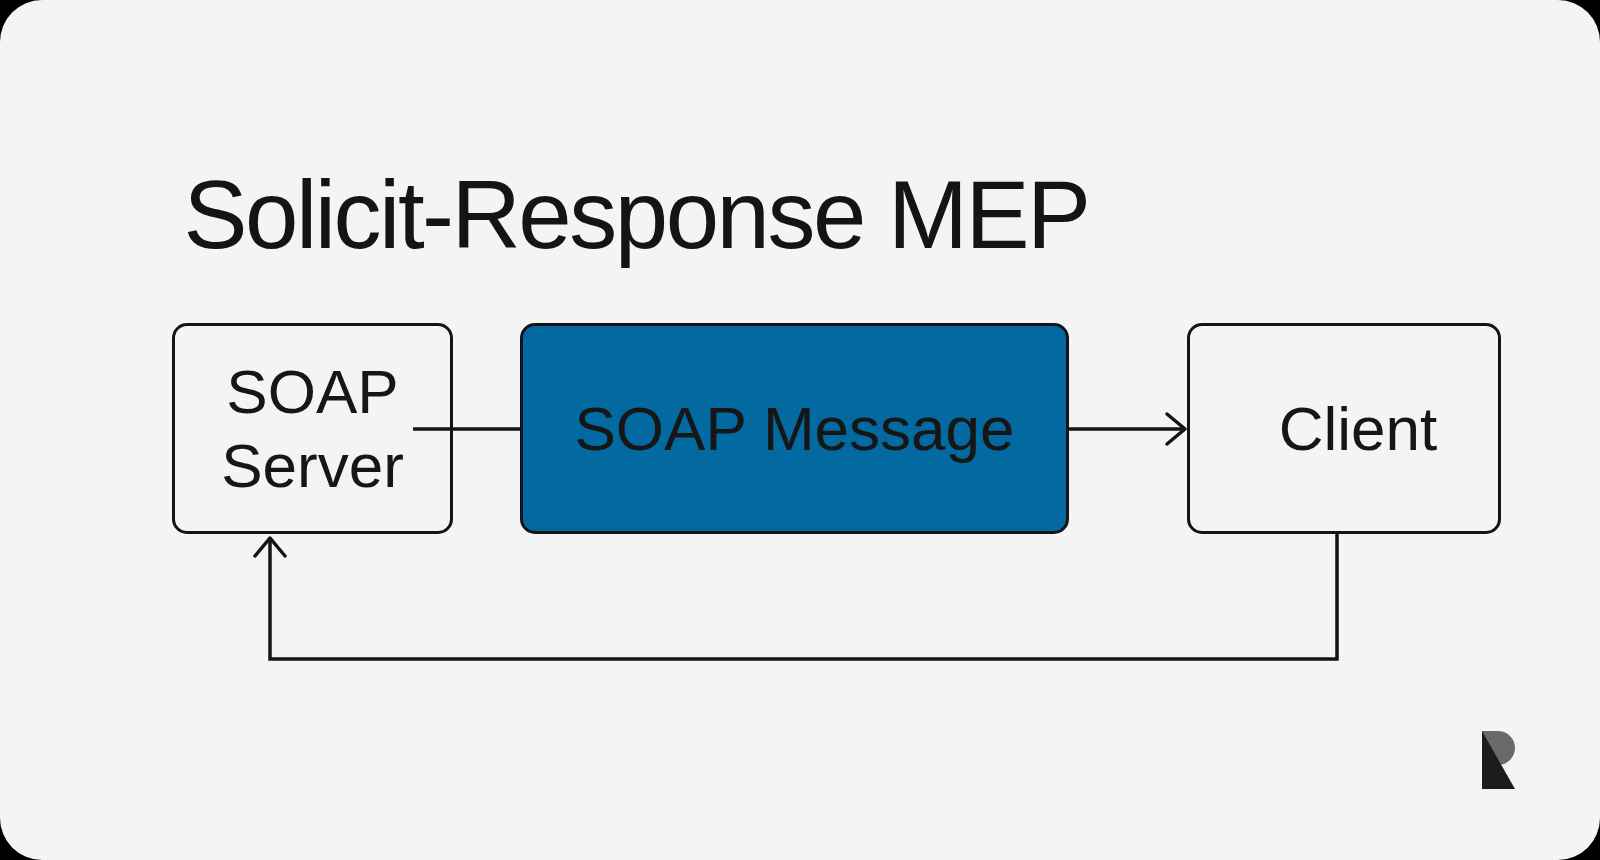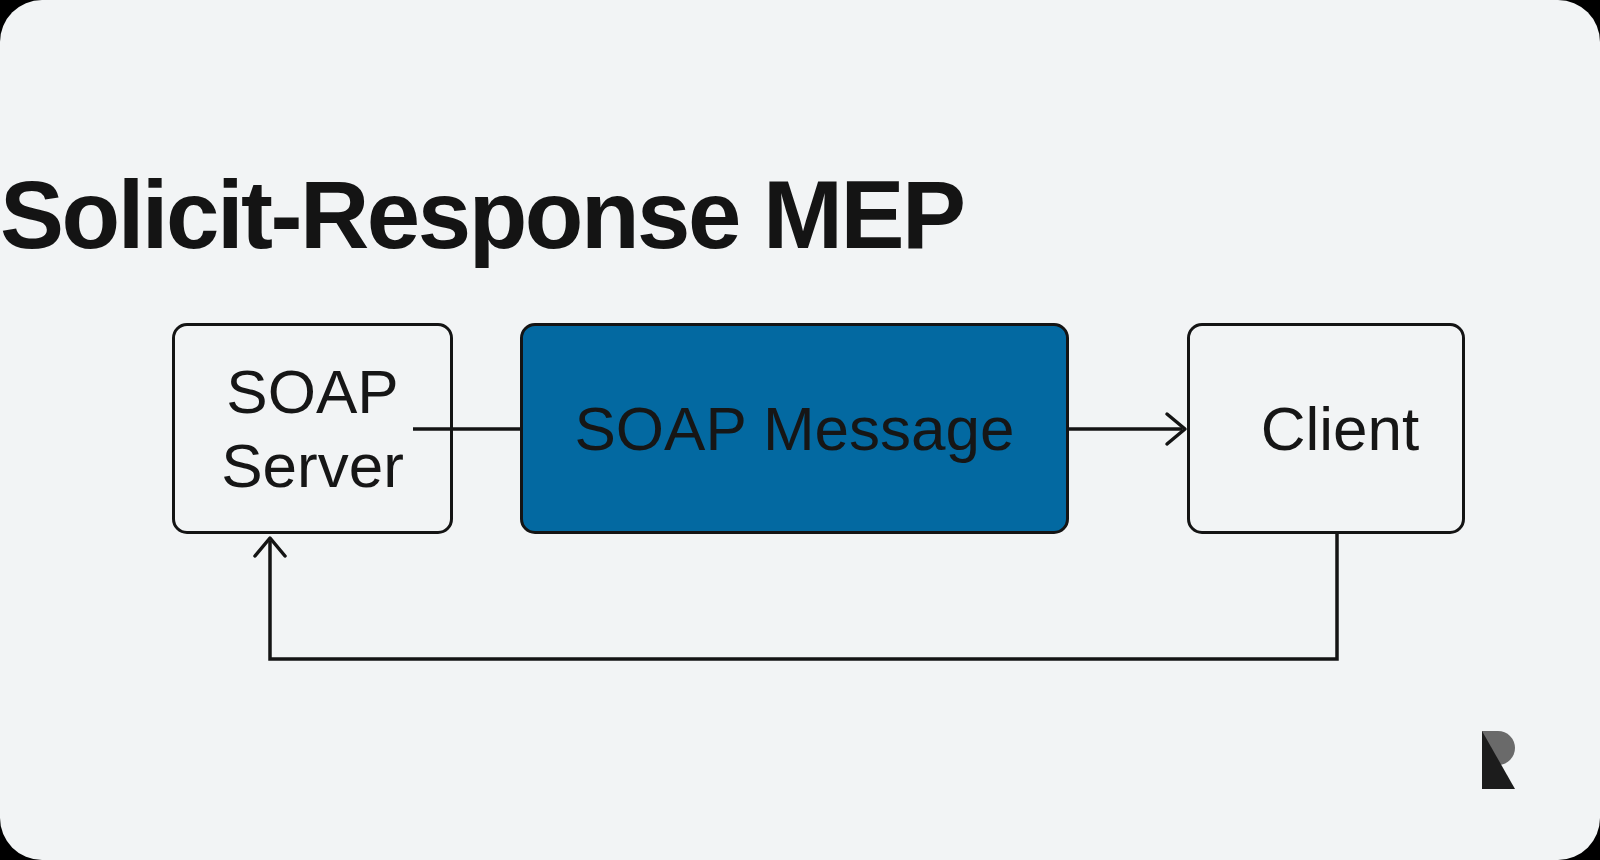--- a/index.html
+++ b/index.html
@@ -17,22 +17,23 @@
     width: 1600px;
     height: 860px;
     border-radius: 42px;
     background: #F2F4F5;
   }
   .title {
     position: absolute;
     top: 98px;
     left: 0;
     width: 1272px;
+    text-align: center;
     font-size: 96px;
-    font-weight: 700;
+    font-weight: 400;
     letter-spacing: -2.5px;
     line-height: 1.1;
     color: #141414;
     white-space: nowrap;
   }
   .node {
     position: absolute;
     top: 323px;
     height: 211px;
     border: 3.5px solid #141414;
@@ -43,21 +44,21 @@
     justify-content: center;
     text-align: center;
     font-size: 62px;
     font-weight: 400;
     line-height: 1.18;
     color: #161616;
     background: transparent;
   }
   .node-server  { left: 149px;  width: 281px; margin-left: 23px; }
   .node-message { left: 520px;  width: 549px; }
-  .node-client  { left: 1187px; width: 278px; padding-left: 28px; }
+  .node-client  { left: 1187px; width: 314px; padding-left: 28px; }
   .node-label { padding: 0 18px; }
   .edges {
     position: absolute;
     top: 0; left: 0;
     width: 1600px;
     height: 860px;
     pointer-events: none;
   }
   .edges path {
     fill: none;

